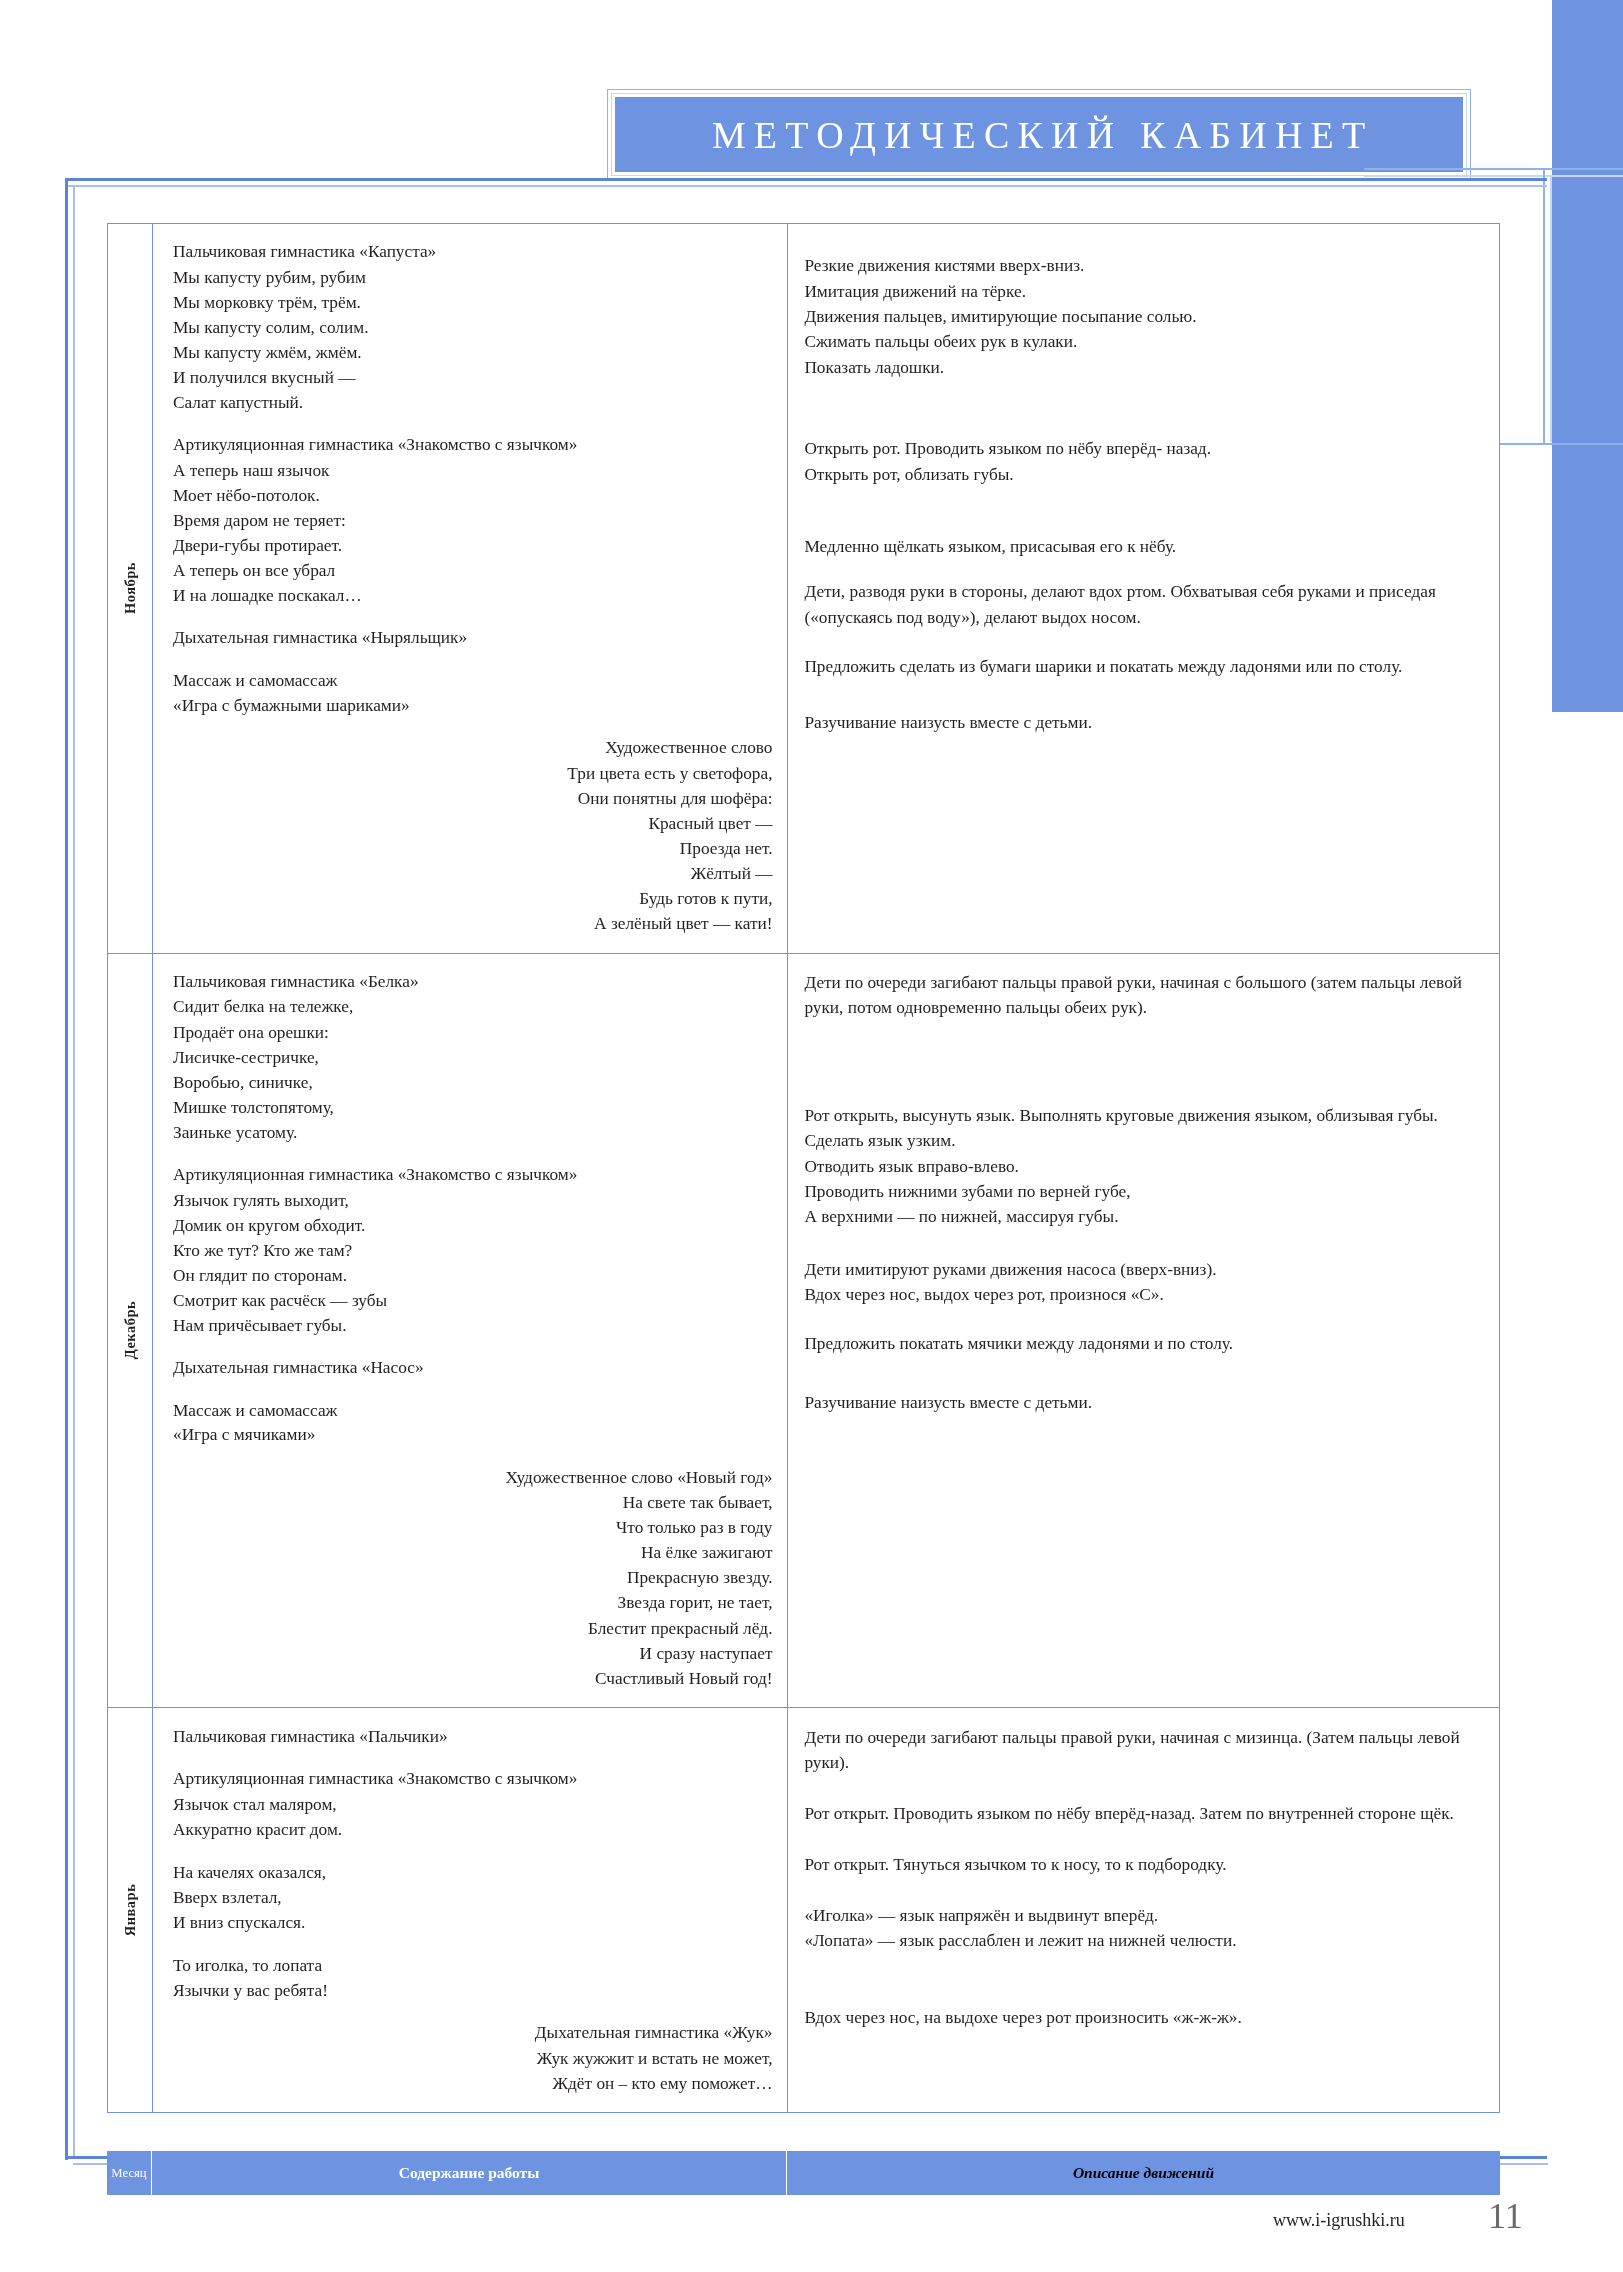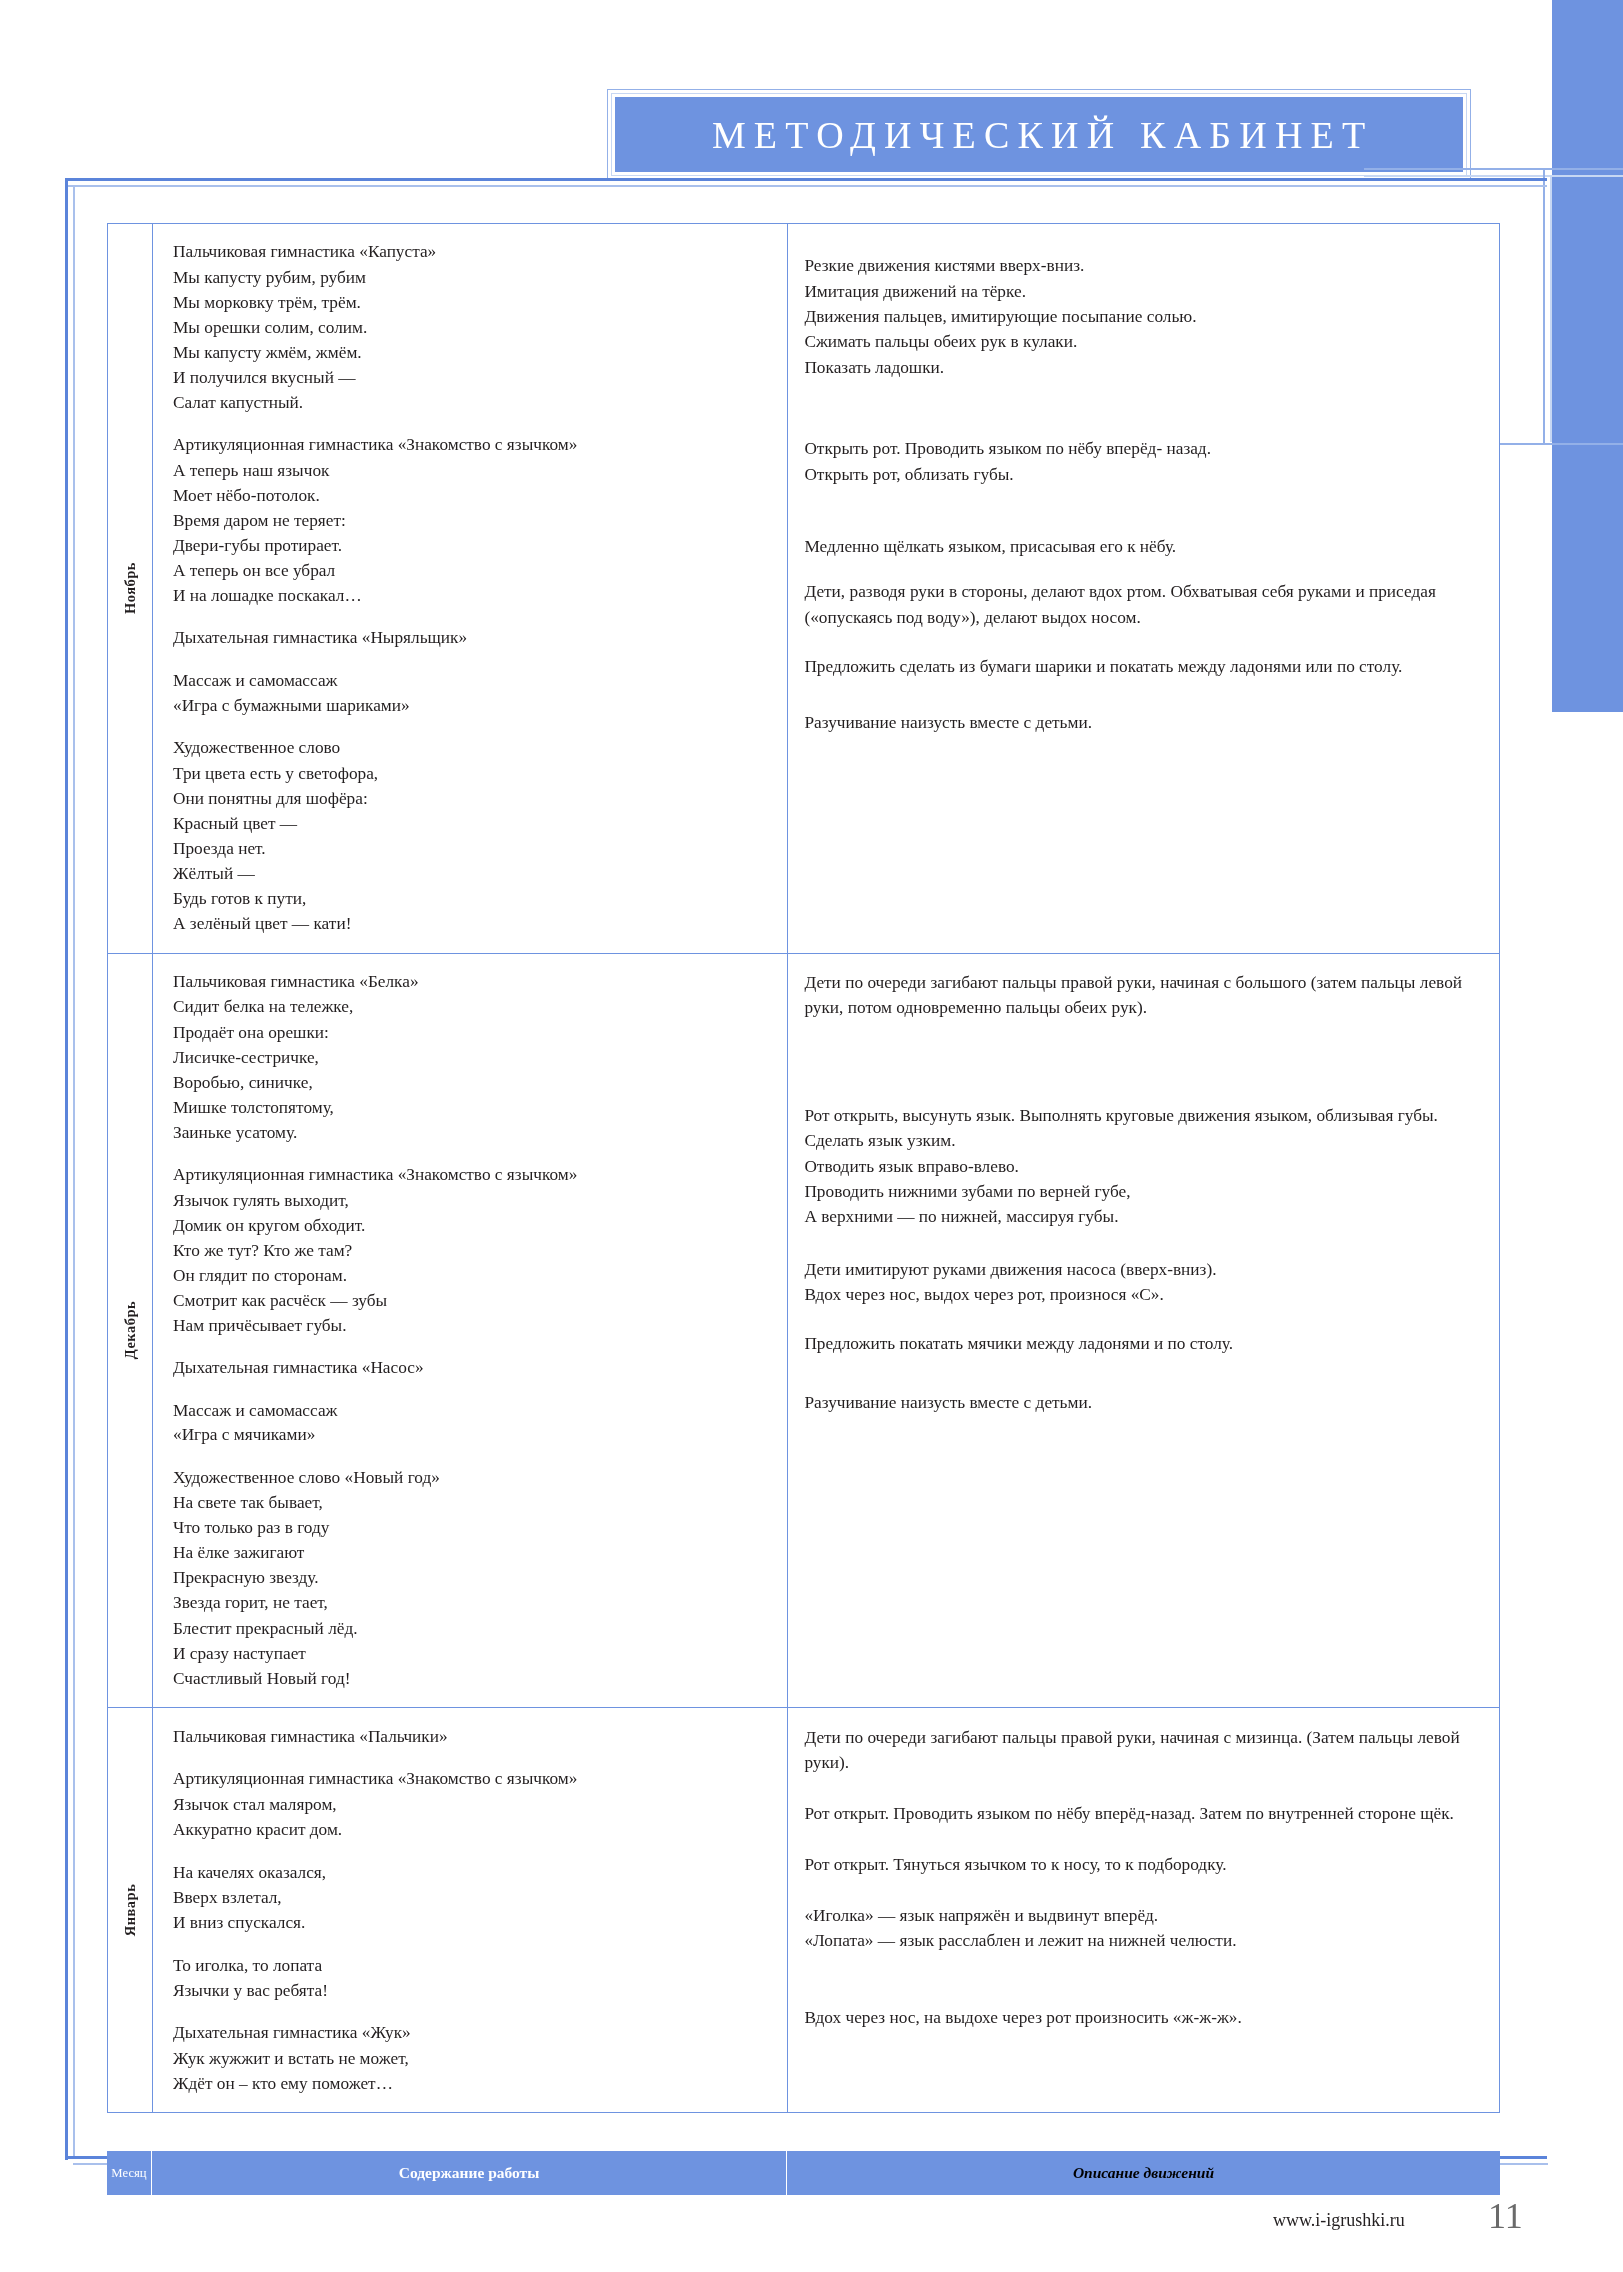--- a/index.html
+++ b/index.html
@@ -161,21 +161,21 @@
     width: 635px;
     border-right: 1.8px solid #6e93e0;
     padding: 16.4px 14.5px 16.4px 20px;
   }
   .cell-desc {
     flex: 1;
     padding: 16.4px 20px 16.4px 16.4px;
   }
 
   .blk { margin-bottom: 18px; }
-  .blk:last-child { margin-bottom: 0; }
+  .blk:last-child { margin-bottom: 0; text-align: right; }
   .hd {
     font-weight: normal;
     font-size: 17.3px;
     line-height: 1.42;
   }
   .ln {
     font-size: 17.3px;
     line-height: 1.45;
   }
 
@@ -270,21 +270,21 @@
   <div class="trow">
     <div class="cell-month">
       <span class="month-label">Ноябрь</span>
     </div>
     <div class="cell-content">
 
       <div class="blk">
         <div class="hd">Пальчиковая гимнастика «Капуста»</div>
         <div class="ln">Мы капусту рубим, рубим</div>
         <div class="ln">Мы морковку трём, трём.</div>
-        <div class="ln">Мы орешки солим, солим.</div>
+        <div class="ln">Мы капусту солим, солим.</div>
         <div class="ln">Мы капусту жмём, жмём.</div>
         <div class="ln">И получился вкусный —</div>
         <div class="ln">Салат капустный.</div>
       </div>
 
       <div class="blk">
         <div class="hd">Артикуляционная гимнастика «Знакомство с язычком»</div>
         <div class="ln">А теперь наш язычок</div>
         <div class="ln">Моет нёбо-потолок.</div>
         <div class="ln">Время даром не теряет:</div>

